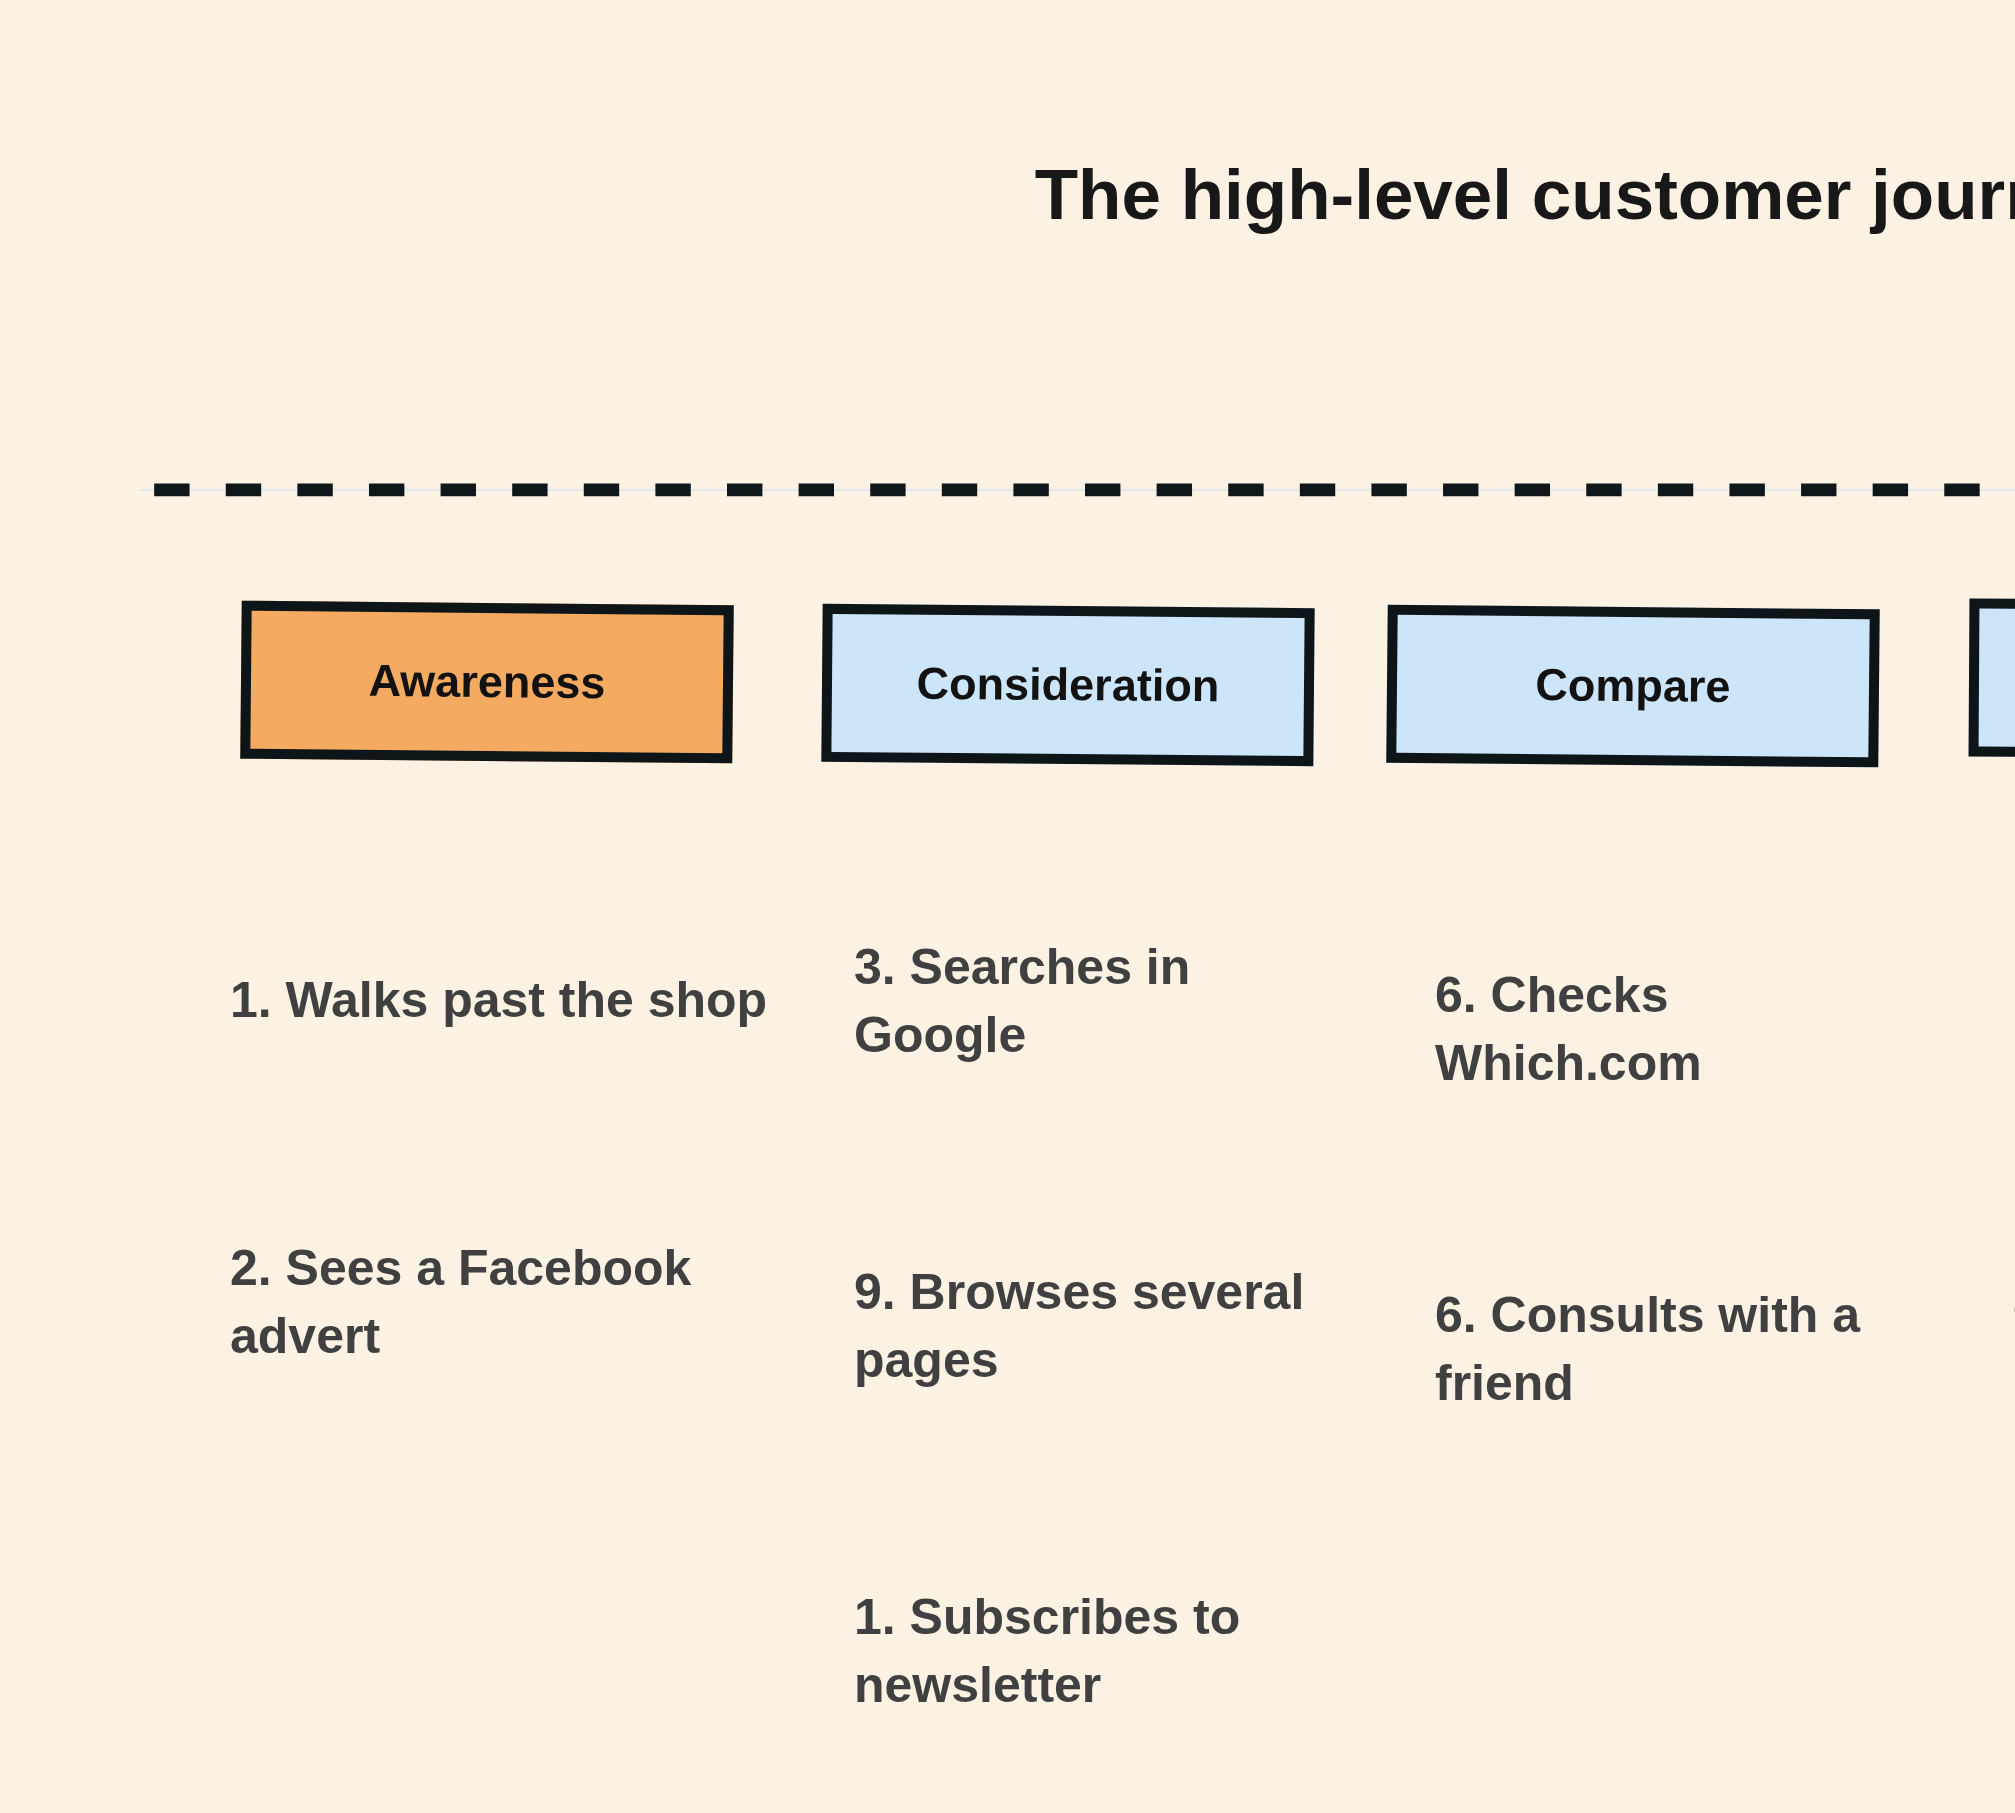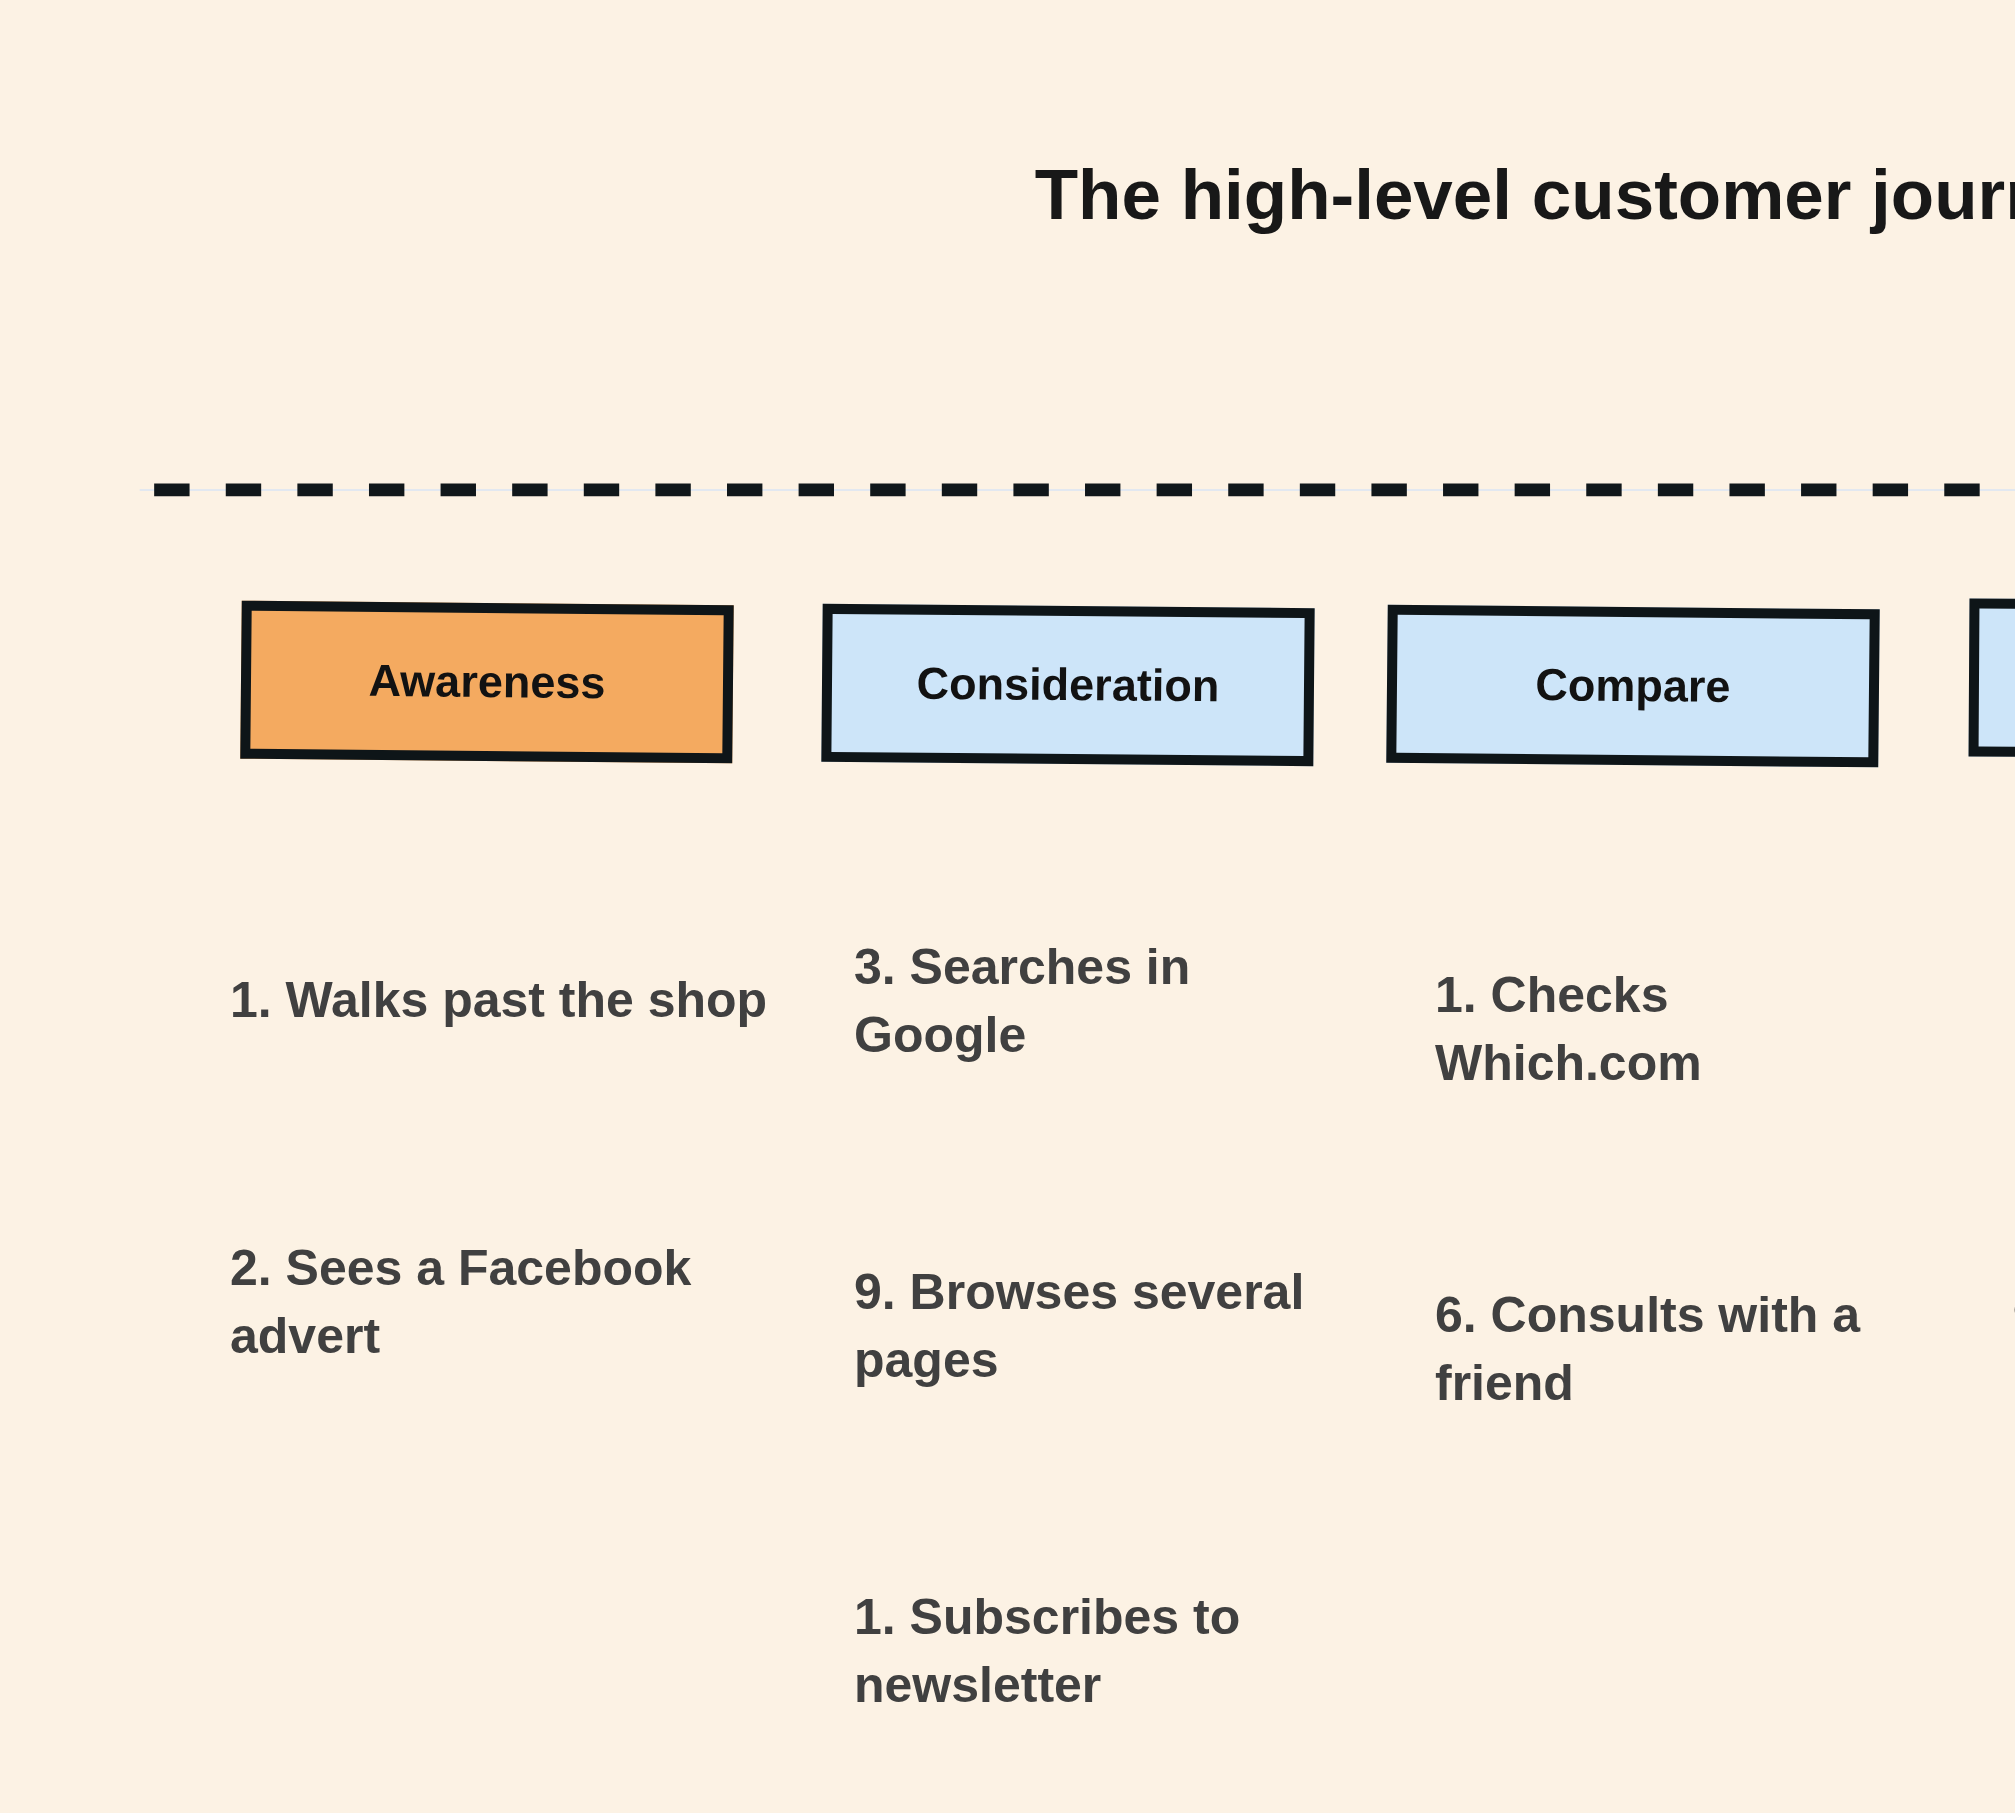--- a/index.html
+++ b/index.html
@@ -97,21 +97,21 @@
   <div class="items t1">
     <p>3. Searches in
 Google</p>
     <p>9. Browses several
 pages</p>
     <p>1. Subscribes to
 newsletter</p>
   </div>
 
   <div class="items t2">
-    <p>1. Checks
+    <p>6. Checks
 Which.com</p>
     <p>6. Consults with a
 friend</p>
   </div>
 
   <div class="items t3">
     <p>7. Adds to basket</p>
     <p>8. Applies discount</p>
     <p>9. Uses Klarna at
 checkout</p>

